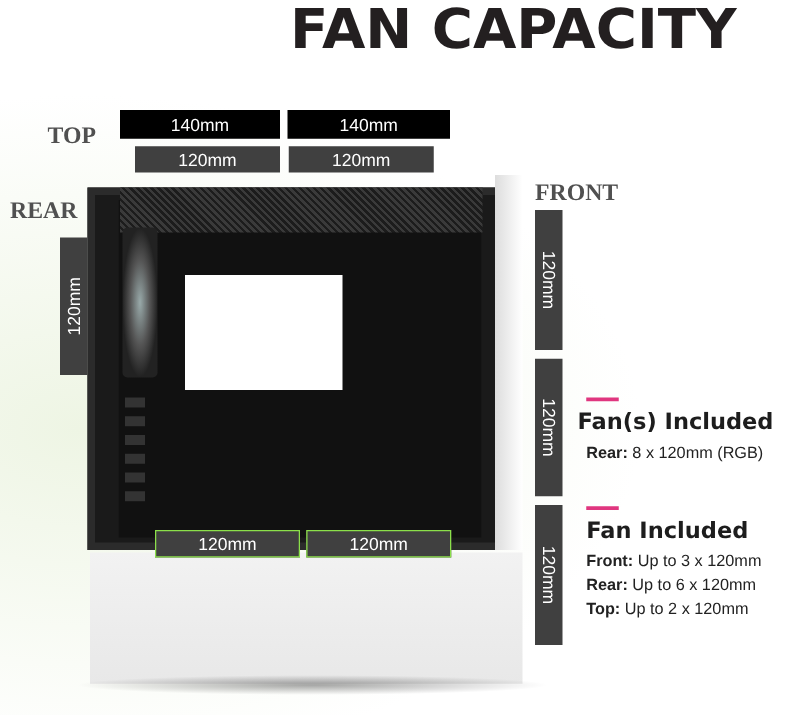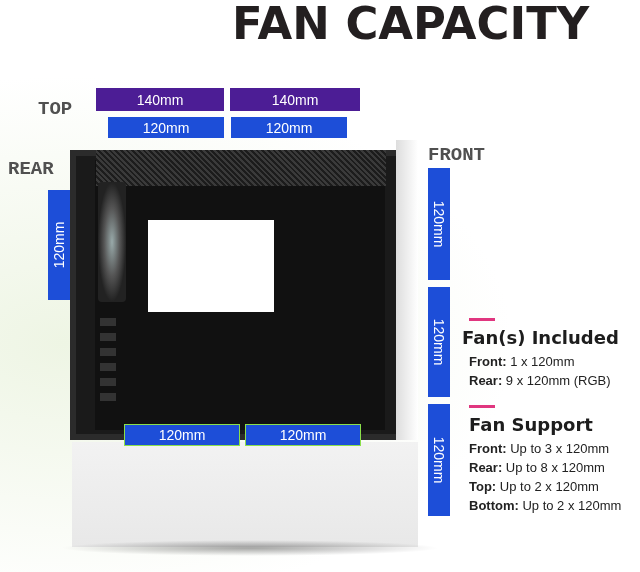--- a/index.html
+++ b/index.html
@@ -3,24 +3,24 @@
 <meta charset="utf-8">
 <style>
   * { box-sizing: border-box; margin: 0; padding: 0; }
   body { width: 640px; height: 572px; overflow: hidden; position: relative;
     background: radial-gradient(ellipse at 10% 60%, #eef5e4 0%, #ffffff 55%),
                 linear-gradient(110deg, #f4f9ee 0%, #ffffff 40%, #ffffff 70%, #eef5e6 100%);
     font-family: "Liberation Sans", sans-serif; }
   .abs { position: absolute; }
   .title { left: 232px; top: -2px; font-family: "DejaVu Sans", sans-serif; font-weight: 900;
     font-size: 44px; color: #231f20; letter-spacing: 0px; transform: scaleX(1.02); transform-origin: left; }
-  .side-label { font-family: Liberation Mono, monospace; font-weight: bold; color: #505050; font-size: 19px; }
+  .side-label { font-family: Liberation Serif, serif; font-weight: bold; color: #505050; font-size: 19px; }
   .bar { color: #fff; font-size: 14px; display: flex; align-items: center; justify-content: center; }
-  .pink { background: #4c1d95; }
-  .green { background: #1d4ed8; }
+  .pink { background: #000000; }
+  .green { background: #404040; }
   .vbar { display: flex; align-items: center; justify-content: center; }
   .vbar span { transform: rotate(90deg); white-space: nowrap; color: #fff; font-size: 14px; }
   .vbar.ccw span { transform: rotate(-90deg); }
   .case-frame { left: 70px; top: 150px; width: 340px; height: 290px; background: #1a1a1a; border: 6px solid #2b2b2b; }
   .case-inner { left: 95px; top: 160px; width: 290px; height: 270px; background: #111; }
   .top-mesh { left: 96px; top: 150px; width: 290px; height: 36px;
     background: repeating-linear-gradient(45deg, #3a3a3a 0 2px, #1c1c1c 2px 4px); }
   .front-panel { left: 396px; top: 140px; width: 22px; height: 300px; background: linear-gradient(90deg,#ddd,#fff); }
   .psu-shroud { left: 72px; top: 442px; width: 346px; height: 105px; background: linear-gradient(180deg,#f2f2f2,#e8e8e8); }
   .mobo-cut { left: 148px; top: 220px; width: 126px; height: 92px; background: #fff; }
@@ -75,24 +75,22 @@
 <div class="abs vbar green" style="left:428px;top:287px;width:22px;height:110px;">
   <span>120mm</span>
 </div>
 <div class="abs vbar green" style="left:428px;top:404px;width:22px;height:112px;">
   <span>120mm</span>
 </div>
 
 <div class="abs divider" style="left:469px;top:318px;"></div>
 <div class="abs info-h" style="left:462px;top:327px;">Fan(s) Included</div>
 <div class="abs" style="left:469px;top:352px;">
-  <div class="info-line"><b>Front:</b><span> 1 x 120mm</span></div>
-  <div class="info-line"><b>Rear:</b><span> 9 x 120mm (RGB)</span></div>
+  <div class="info-line"><b>Rear:</b><span> 8 x 120mm (RGB)</span></div>
 </div>
 
 <div class="abs divider" style="left:469px;top:405px;"></div>
-<div class="abs info-h" style="left:469px;top:414px;">Fan Support</div>
+<div class="abs info-h" style="left:469px;top:414px;">Fan Included</div>
 <div class="abs" style="left:469px;top:439px;">
   <div class="info-line"><b>Front:</b><span> Up to 3 x 120mm</span></div>
-  <div class="info-line"><b>Rear:</b><span> Up to 8 x 120mm</span></div>
+  <div class="info-line"><b>Rear:</b><span> Up to 6 x 120mm</span></div>
   <div class="info-line"><b>Top:</b><span> Up to 2 x 120mm</span></div>
-  <div class="info-line"><b>Bottom:</b><span> Up to 2 x 120mm</span></div>
 </div>
 
 </body></html>

